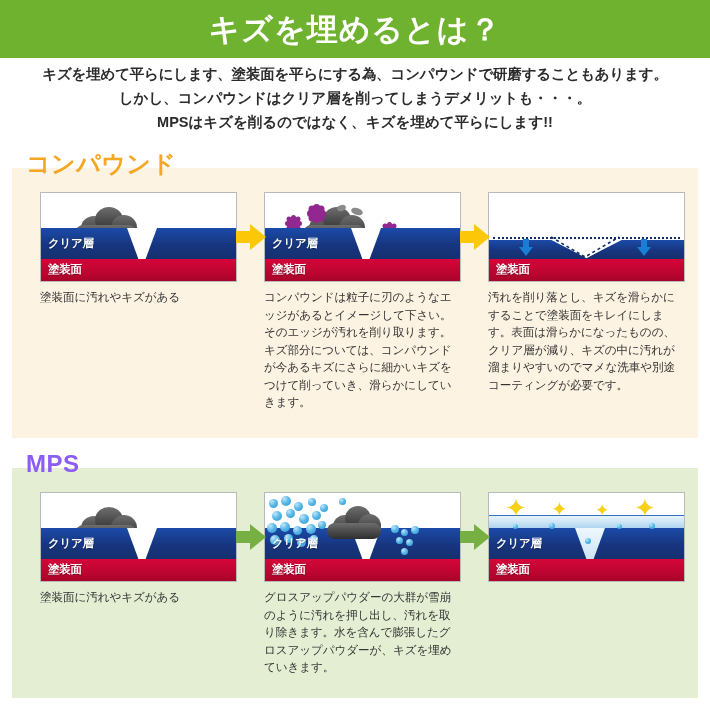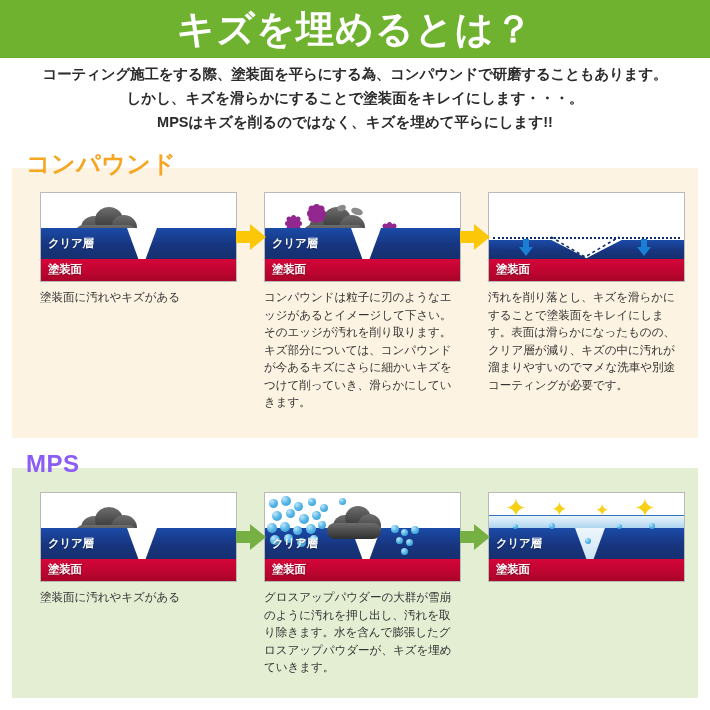--- a/index.html
+++ b/index.html
@@ -9,21 +9,21 @@
     -webkit-font-smoothing:antialiased;
   }
   .page{position:relative;width:710px;height:710px;background:#fff;}
 
   
   .header-bar{
     position:absolute;left:0;top:0;width:710px;height:58px;
     background:#6fb22f;display:flex;align-items:center;justify-content:center;
   }
   .header-title{
-    color:#ffffff;font-size:38px;font-weight:bold;letter-spacing:1px;
+    color:#ffffff;font-size:31px;font-weight:bold;letter-spacing:1px;
     line-height:1;
   }
 
   
   .subtitle{
     position:absolute;left:0;top:62px;width:710px;
     text-align:center;color:#2b2b2b;
   }
   .subtitle .l1{font-size:14.5px;font-weight:bold;line-height:24px;letter-spacing:-0.2px;}
   .subtitle .l2{font-size:14.5px;font-weight:bold;line-height:24px;}
@@ -147,22 +147,22 @@
 </head>
 <body>
 
 <div class="page">
 
   <div class="header-bar">
     <div class="header-title">キズを埋めるとは？</div>
   </div>
 
   <div class="subtitle">
-    <div class="l1">コーティング施工をする際、塗装面を平らにする為、コンパウンドで研磨することもあります。</div>
-    <div class="l2">しかし、キズを滑らかにすることで塗装面をキレイにします・・・。</div>
+    <div class="l1">キズを埋めて平らにします、塗装面を平らにする為、コンパウンドで研磨することもあります。</div>
+    <div class="l2">しかし、コンパウンドはクリア層を削ってしまうデメリットも・・・。</div>
     <div class="l3">MPSはキズを削るのではなく、キズを埋めて平らにします!!</div>
   </div>
 
   <div class="section compound"></div>
   <div class="section mps"></div>
 
   <div class="sec-head compound">コンパウンド</div>
   <div class="sec-head mps">MPS</div>
 
   <div class="panels">

